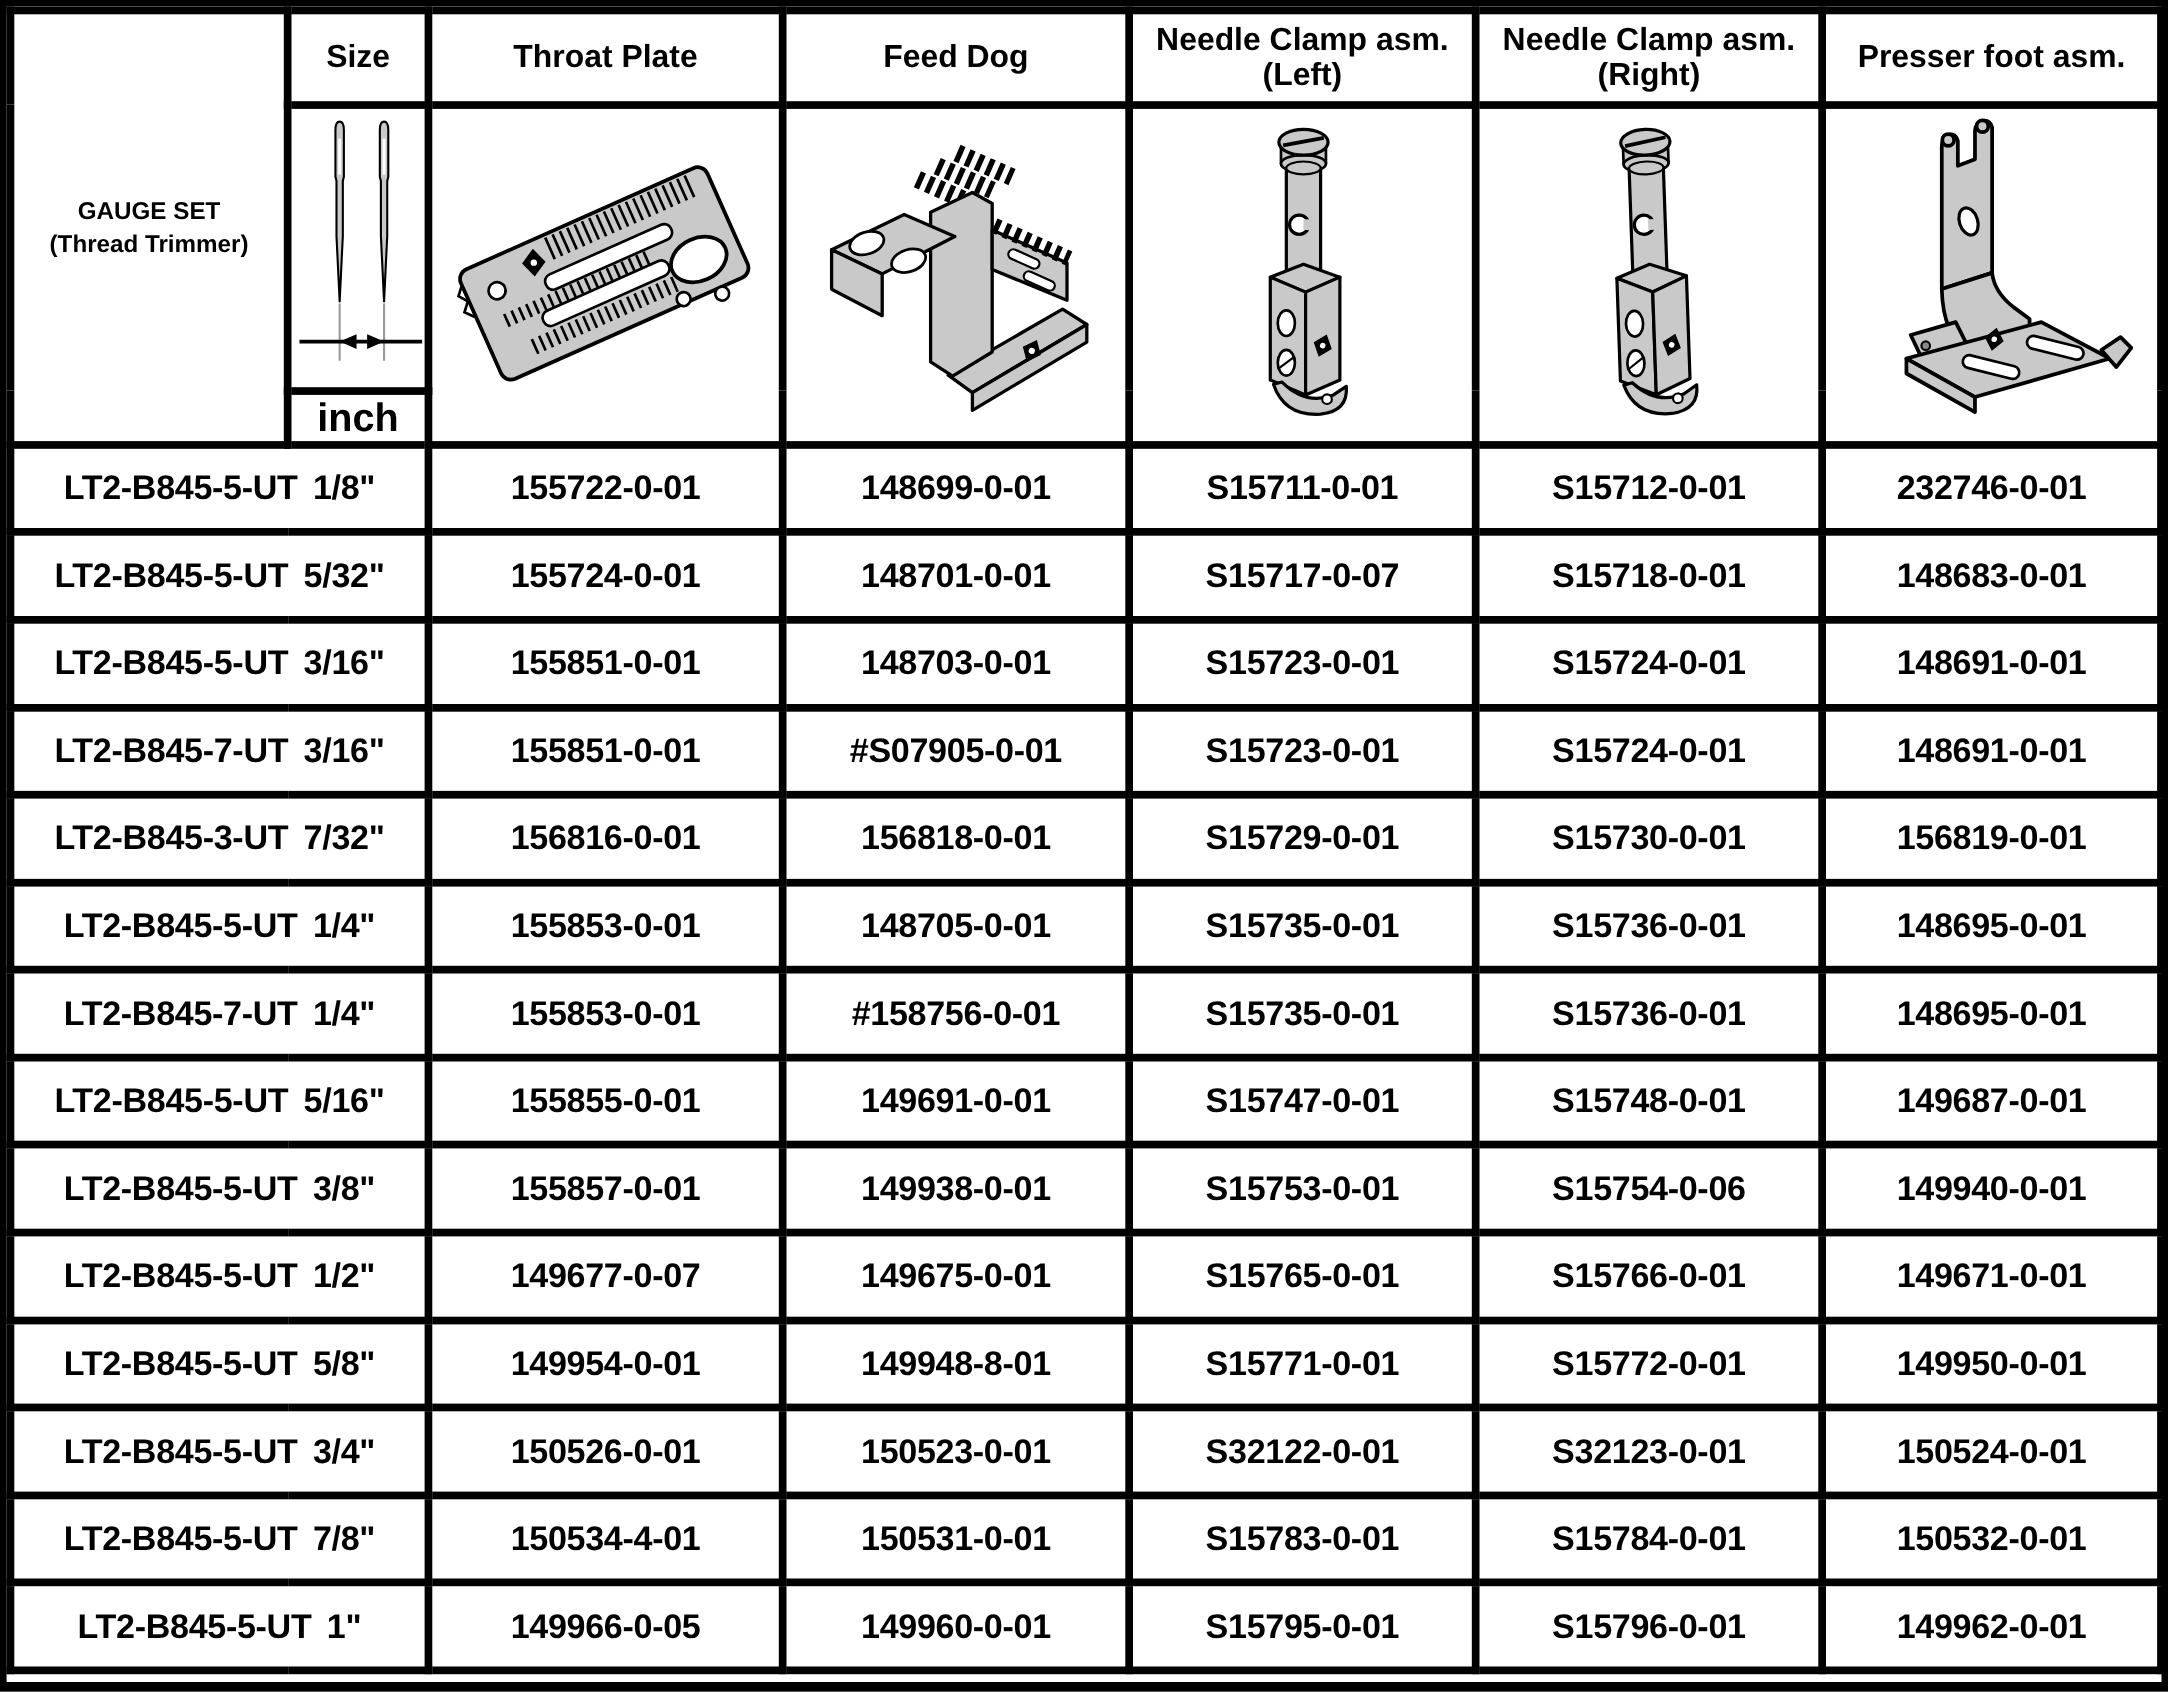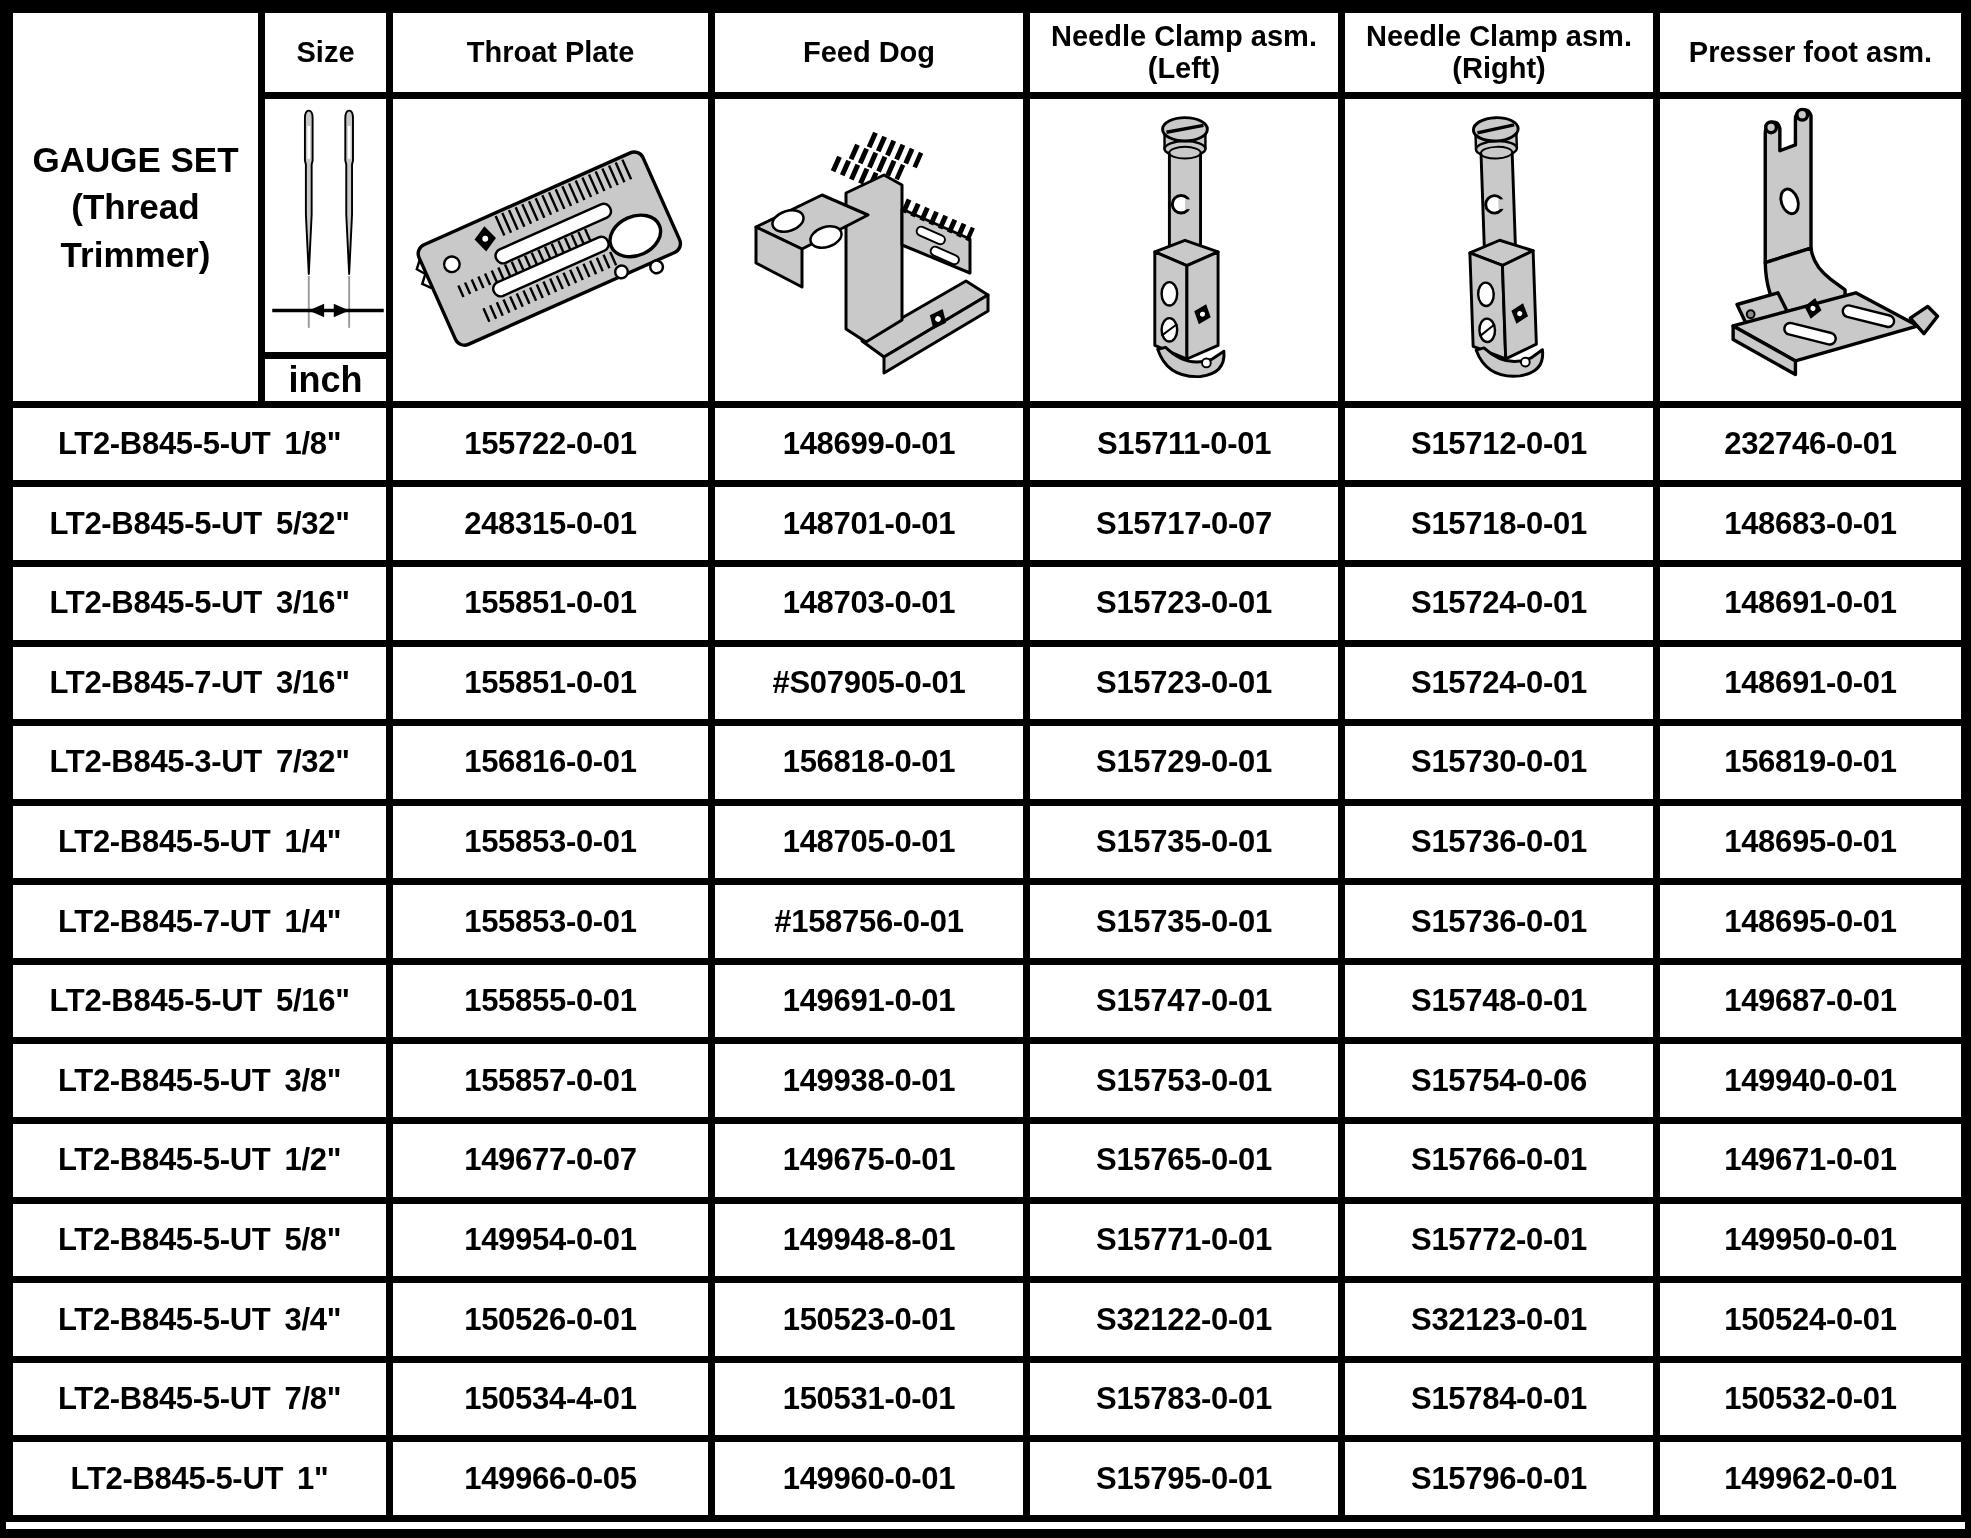--- a/index.html
+++ b/index.html
@@ -25,21 +25,21 @@
     vertical-align:middle;
     padding:0;
     overflow:hidden;
   }
   tr.h1{height:85px}
   tr.h2{height:258px}
   tr.h3{height:46px}
   tr.dr{height:79px}
   tr.dr td{font-size:31px;letter-spacing:-0.3px;white-space:nowrap}
   tr.dr:first-of-type td{border-top:13px solid #000}
-  td.corner{font-size:35px;line-height:1.35}
+  td.corner{font-size:22px;line-height:1.35}
   td.h{font-size:29px;line-height:1.12}
   td.inch{font-size:36px}
   .model{margin-right:14px}
   svg{display:block;margin:0 auto}
 </style>
 </head>
 <body>
 
 <div class="page">
 <table class="parts">
@@ -225,21 +225,21 @@
   <tr class="dr">
     <td colspan="2"><span class="model">LT2-B845-5-UT</span><span>1/8"</span></td>
     <td>155722-0-01</td>
     <td>148699-0-01</td>
     <td>S15711-0-01</td>
     <td>S15712-0-01</td>
     <td>232746-0-01</td>
   </tr>
   <tr class="dr">
     <td colspan="2"><span class="model">LT2-B845-5-UT</span><span>5/32"</span></td>
-    <td>248315-0-01</td>
+    <td>155724-0-01</td>
     <td>148701-0-01</td>
     <td>S15717-0-07</td>
     <td>S15718-0-01</td>
     <td>148683-0-01</td>
   </tr>
   <tr class="dr">
     <td colspan="2"><span class="model">LT2-B845-5-UT</span><span>3/16"</span></td>
     <td>155851-0-01</td>
     <td>148703-0-01</td>
     <td>S15723-0-01</td>

